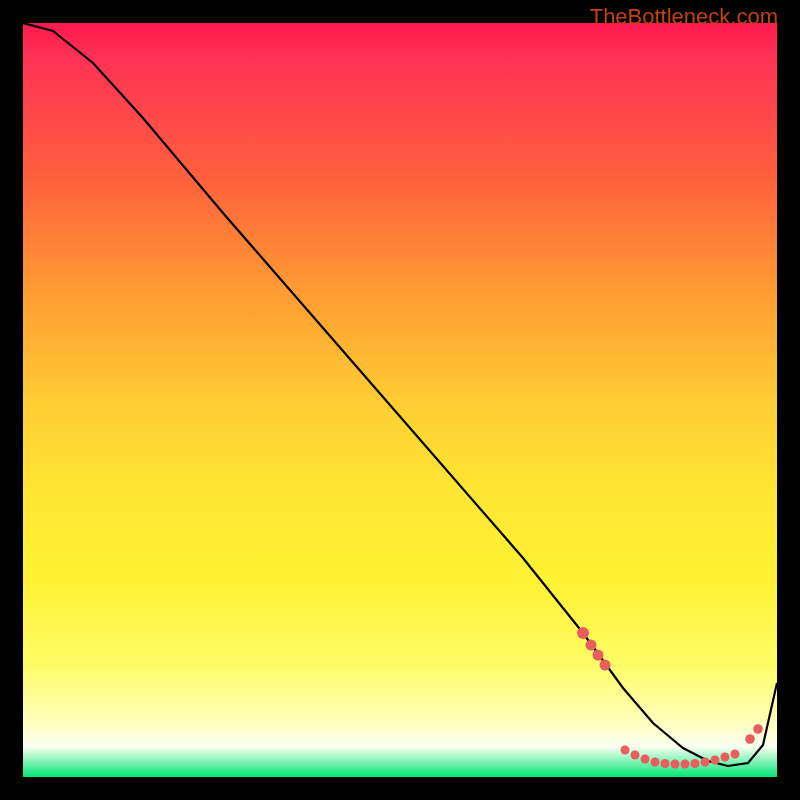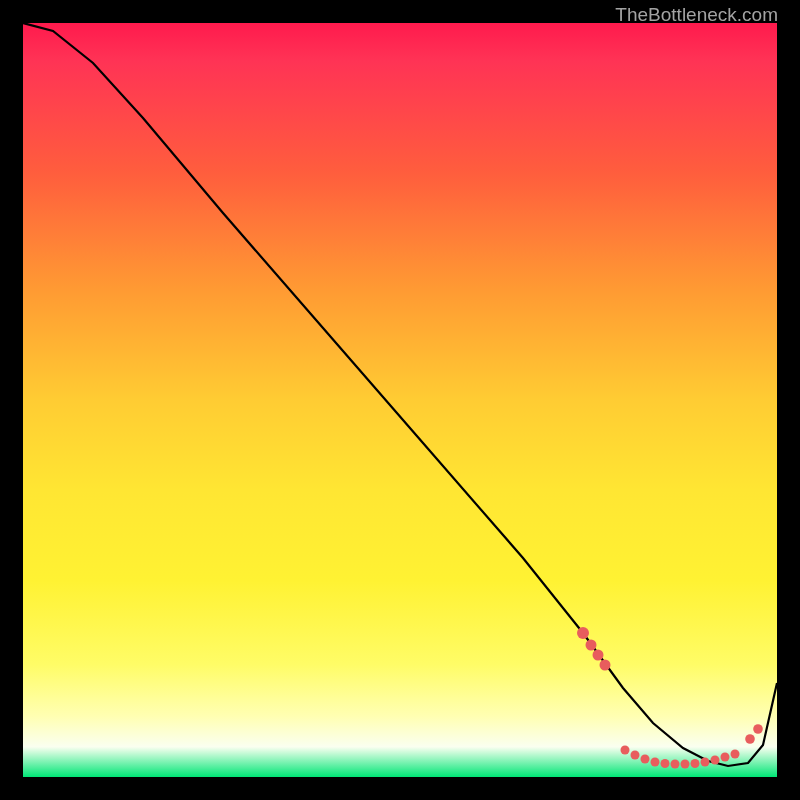--- a/index.html
+++ b/index.html
@@ -21,23 +21,23 @@
         #fff233 74%,
         #fffc66 85%,
         #ffffb3 92%,
         #fafff0 96%,
         #00e676 100%);
     }
     .watermark {
       position: absolute;
       top: 4px;
       right: 22px;
-      color: #a3a3a3;
+      color: #c2410c;
       font-family: Arial, sans-serif;
-      font-size: 19px;
+      font-size: 22px;
       font-weight: 500;
     }
     svg.curve {
       position: absolute;
       top: 23px;
       left: 23px;
       width: 754px;
       height: 754px;
     }
   </style>

